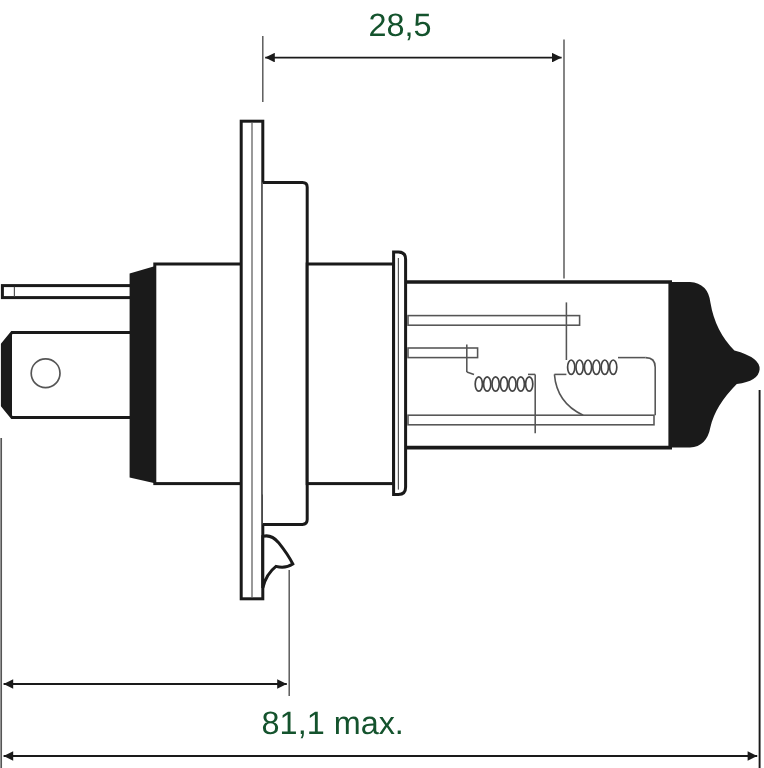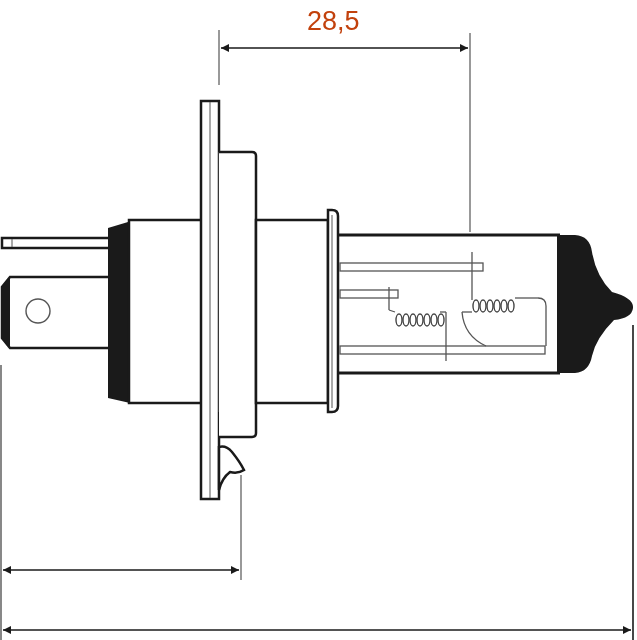--- a/index.html
+++ b/index.html
@@ -1,18 +1,18 @@
 <!DOCTYPE html>
 <html><head>
 <meta charset="utf-8">
 <style>
   html,body{margin:0;padding:0;background:#ffffff;}
   #canvas{position:relative;width:637px;height:640px;overflow:hidden;background:#fff;}
   svg{position:absolute;left:0;top:0;}
-  .lbl{position:absolute;font-family:"Liberation Sans",sans-serif;color:#c2410c;font-size:27px;line-height:1;white-space:nowrap;}
+  .lbl{position:absolute;font-family:"Liberation Sans",sans-serif;color:#14532d;font-size:27px;line-height:1;white-space:nowrap;}
 </style>
 </head>
 <body>
 
 <div id="canvas">
 <svg width="637" height="640" viewBox="0 0 637 640">
   <defs>
     <marker id="arr" viewBox="0 0 10 10" refX="10" refY="5" markerWidth="10" markerHeight="8" orient="auto-start-reverse" markerUnits="userSpaceOnUse">
       <path d="M0,0 L10,5 L0,10 z" fill="#1a1a1a"></path>
     </marker>
@@ -96,13 +96,14 @@
 
   <line x1="1" y1="365" x2="1" y2="640" stroke="#555" stroke-width="1.4"></line>
   <line x1="633" y1="325" x2="633" y2="640" stroke="#1a1a1a" stroke-width="1.6"></line>
 
   <line x1="3" y1="570" x2="239" y2="570" stroke="#1a1a1a" stroke-width="1.6" marker-start="url(#arr)" marker-end="url(#arr)"></line>
 
   <line x1="3" y1="630" x2="631" y2="630" stroke="#1a1a1a" stroke-width="1.6" marker-start="url(#arr)" marker-end="url(#arr)"></line>
 </svg>
 
 <div class="lbl" style="left:307px;top:8px;">28,5</div>
+<div class="lbl" style="left:218px;top:590px;">81,1 max.</div>
 </div>
 
 </body></html>

